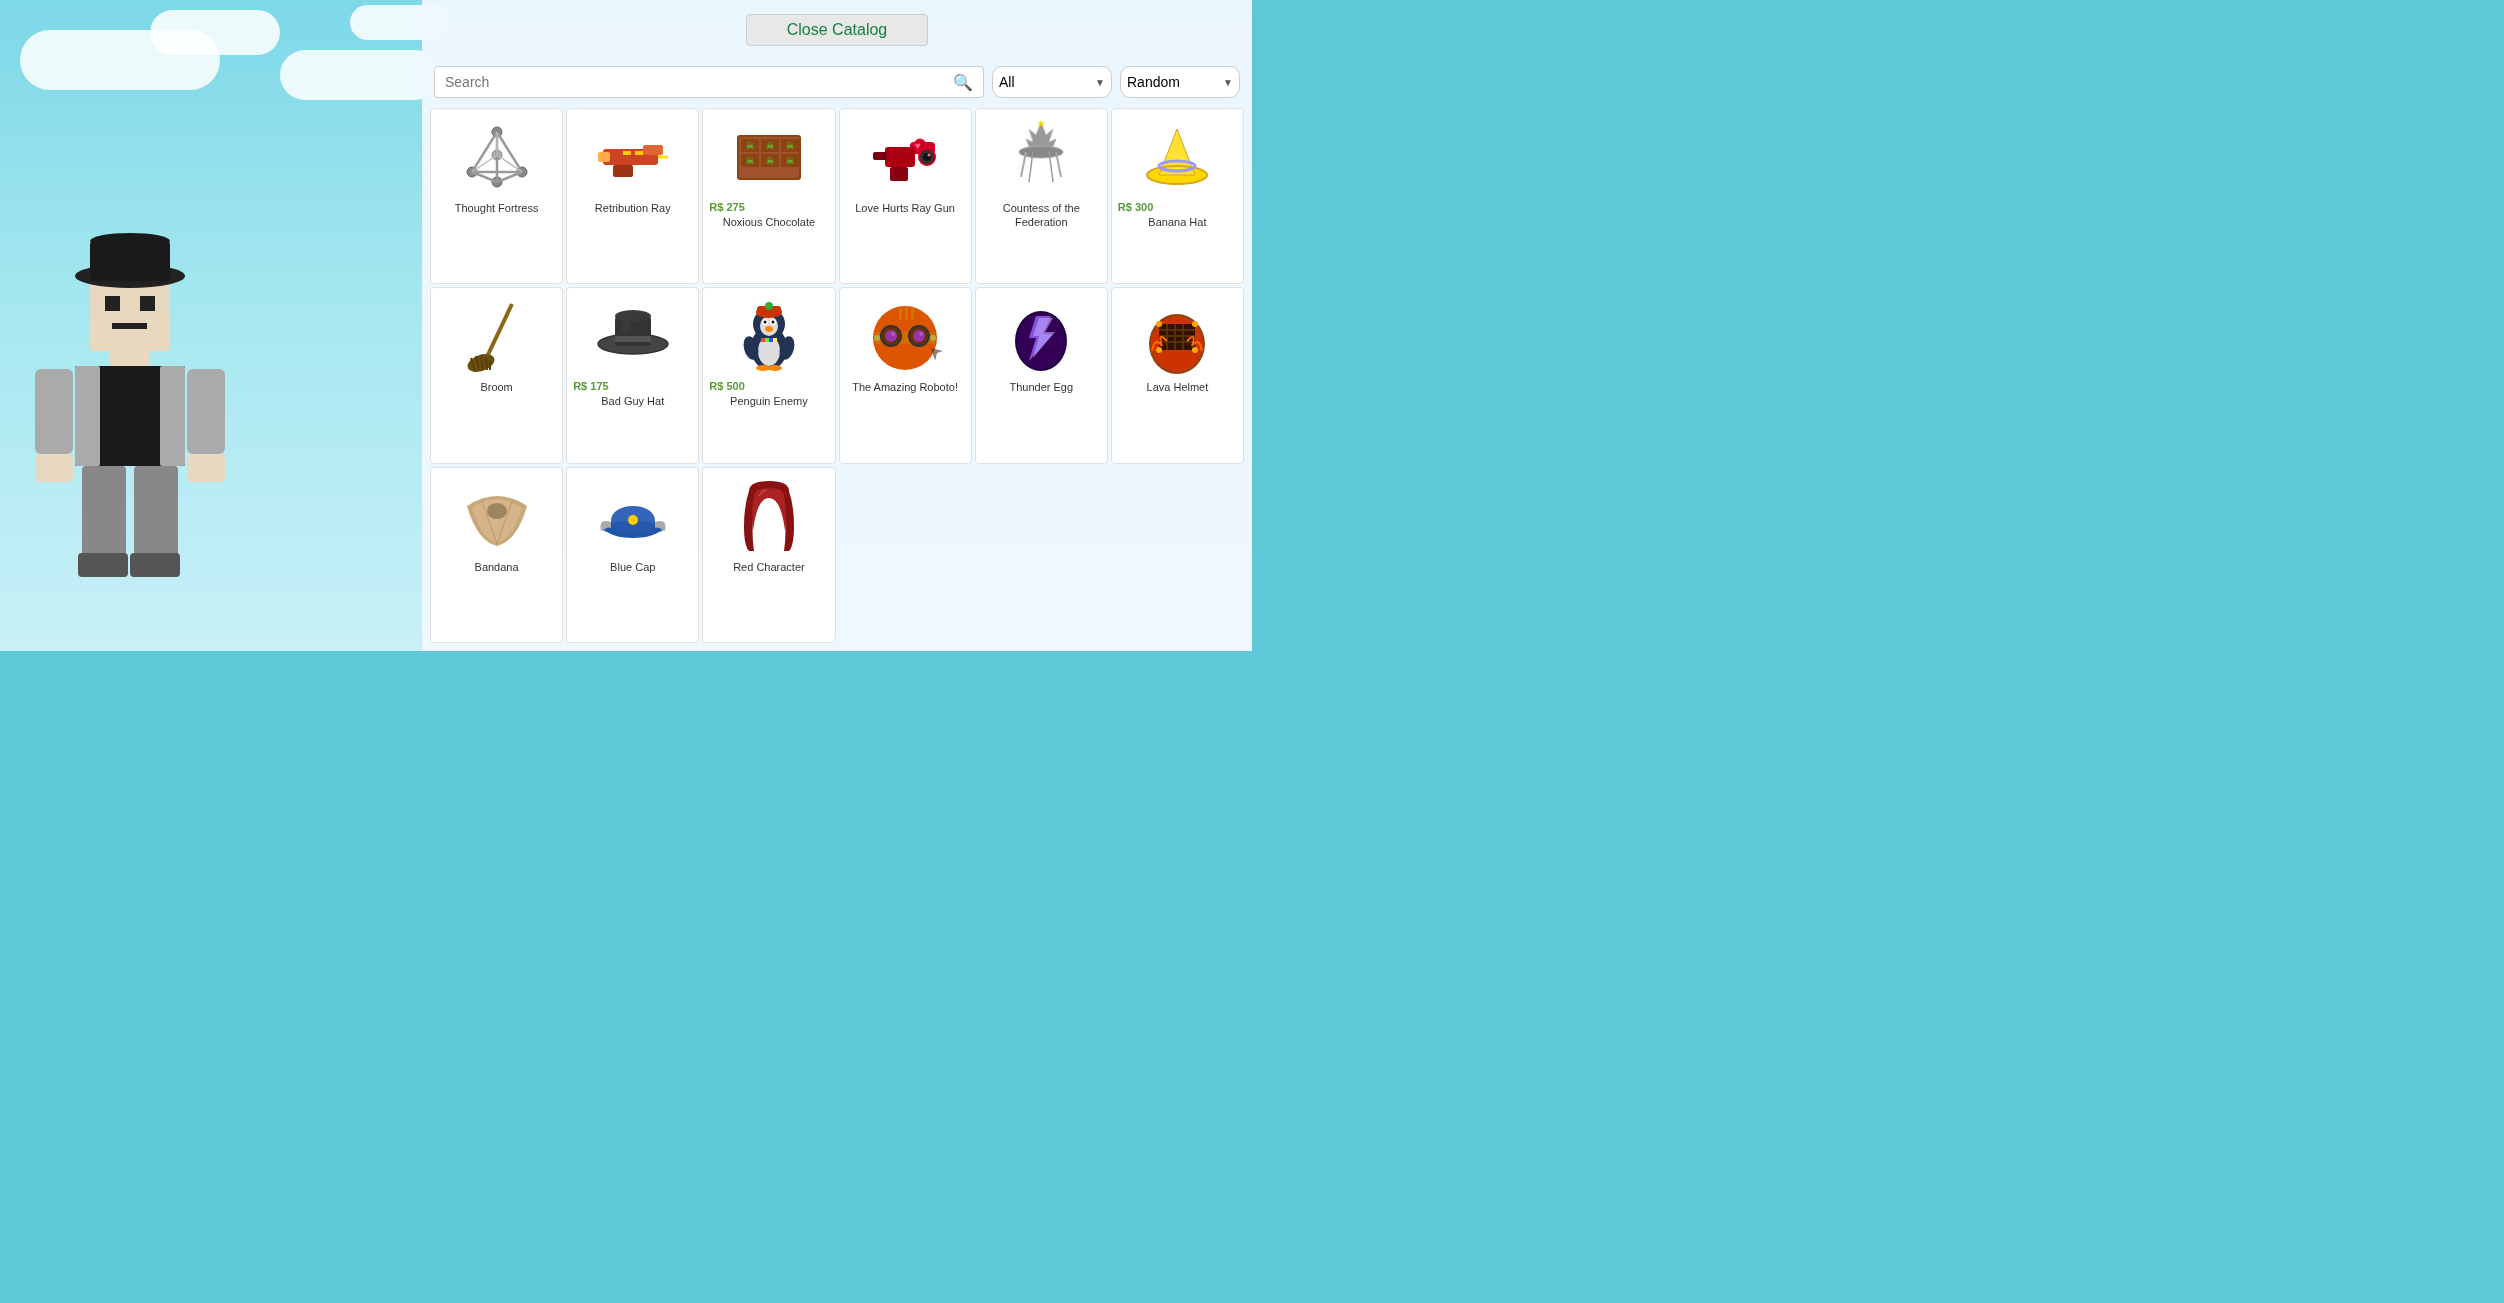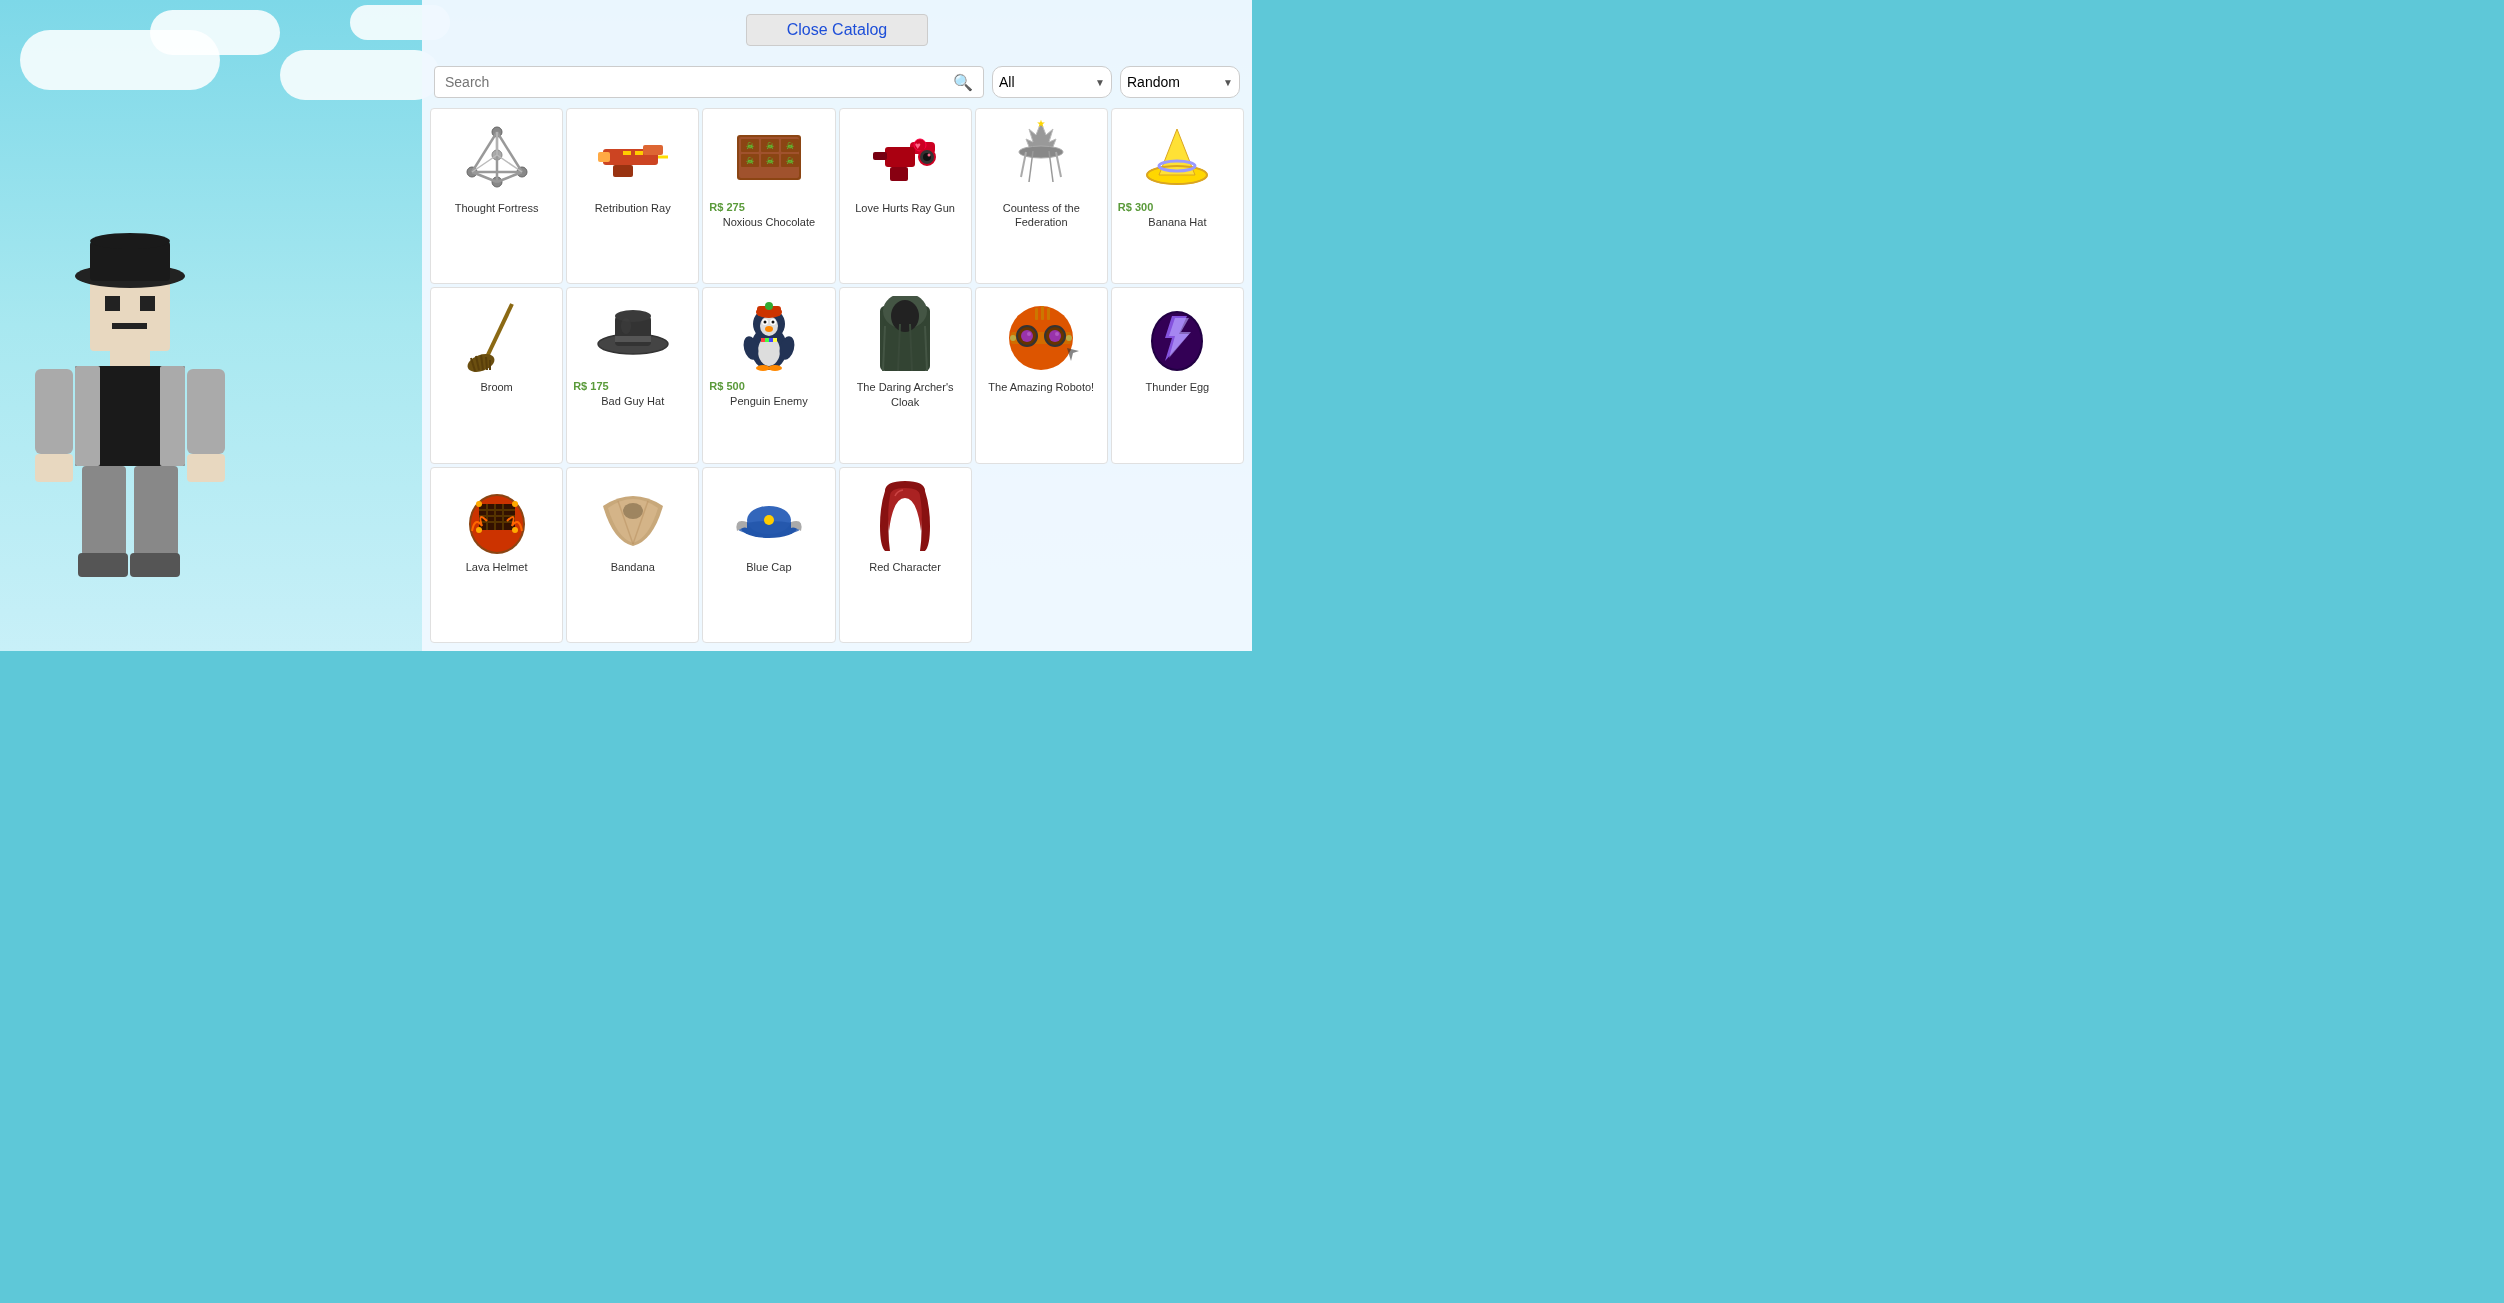--- a/index.html
+++ b/index.html
@@ -54,21 +54,21 @@
       text-align: center;
     }
 
     .close-catalog-btn {
       display: inline-block;
       background: #e8e8e8;
       border: 1px solid #ccc;
       border-radius: 4px;
       padding: 6px 40px;
       font-size: 16px;
-      color: #1d4ed8;
+      color: #15803d;
       cursor: pointer;
       margin: 6px auto;
     }
 
     .search-row {
       display: flex;
       gap: 8px;
       padding: 6px 12px;
       align-items: flex-start;
     }
@@ -433,38 +433,20 @@
     <rect x="44" y="42" width="4" height="4" fill="#ffff44"></rect>
   </svg>
         </div>
         <div class="item-price">R$ 500</div>
         <div class="item-name">Penguin Enemy</div>
       </div>
       <div class="catalog-item">
         <div class="item-image">
           <svg viewBox="0 0 80 80" xmlns="http://www.w3.org/2000/svg">
 
-    <rect x="15" y="10" width="50" height="65" fill="#334433" rx="5"></rect>
-
-    <ellipse cx="40" cy="15" rx="22" ry="18" fill="#445544"></ellipse>
-
-    <ellipse cx="40" cy="20" rx="14" ry="16" fill="#222"></ellipse>
-
-    <line x1="20" y1="30" x2="18" y2="75" stroke="#445544" stroke-width="2"></line>
-    <line x1="35" y1="28" x2="33" y2="75" stroke="#3a4a3a" stroke-width="2"></line>
-    <line x1="45" y1="28" x2="47" y2="75" stroke="#3a4a3a" stroke-width="2"></line>
-    <line x1="60" y1="30" x2="62" y2="75" stroke="#445544" stroke-width="2"></line>
-  </svg>
-        </div>
-        <div class="item-name">The Daring Archer's Cloak</div>
-      </div>
-      <div class="catalog-item">
-        <div class="item-image">
-          <svg viewBox="0 0 80 80" xmlns="http://www.w3.org/2000/svg">
-
     <circle cx="40" cy="42" r="32" fill="#dd5500"></circle>
 
     <rect x="10" y="36" width="60" height="12" fill="#cc7700" rx="2" opacity="0.7"></rect>
 
     <circle cx="26" cy="40" r="10" fill="#663300" stroke="#333" stroke-width="2"></circle>
     <circle cx="54" cy="40" r="10" fill="#663300" stroke="#333" stroke-width="2"></circle>
     <circle cx="26" cy="40" r="6" fill="#9933aa"></circle>
     <circle cx="54" cy="40" r="6" fill="#9933aa"></circle>
     <circle cx="28" cy="38" r="2" fill="#bb66cc" opacity="0.7"></circle>
     <circle cx="56" cy="38" r="2" fill="#bb66cc" opacity="0.7"></circle>

